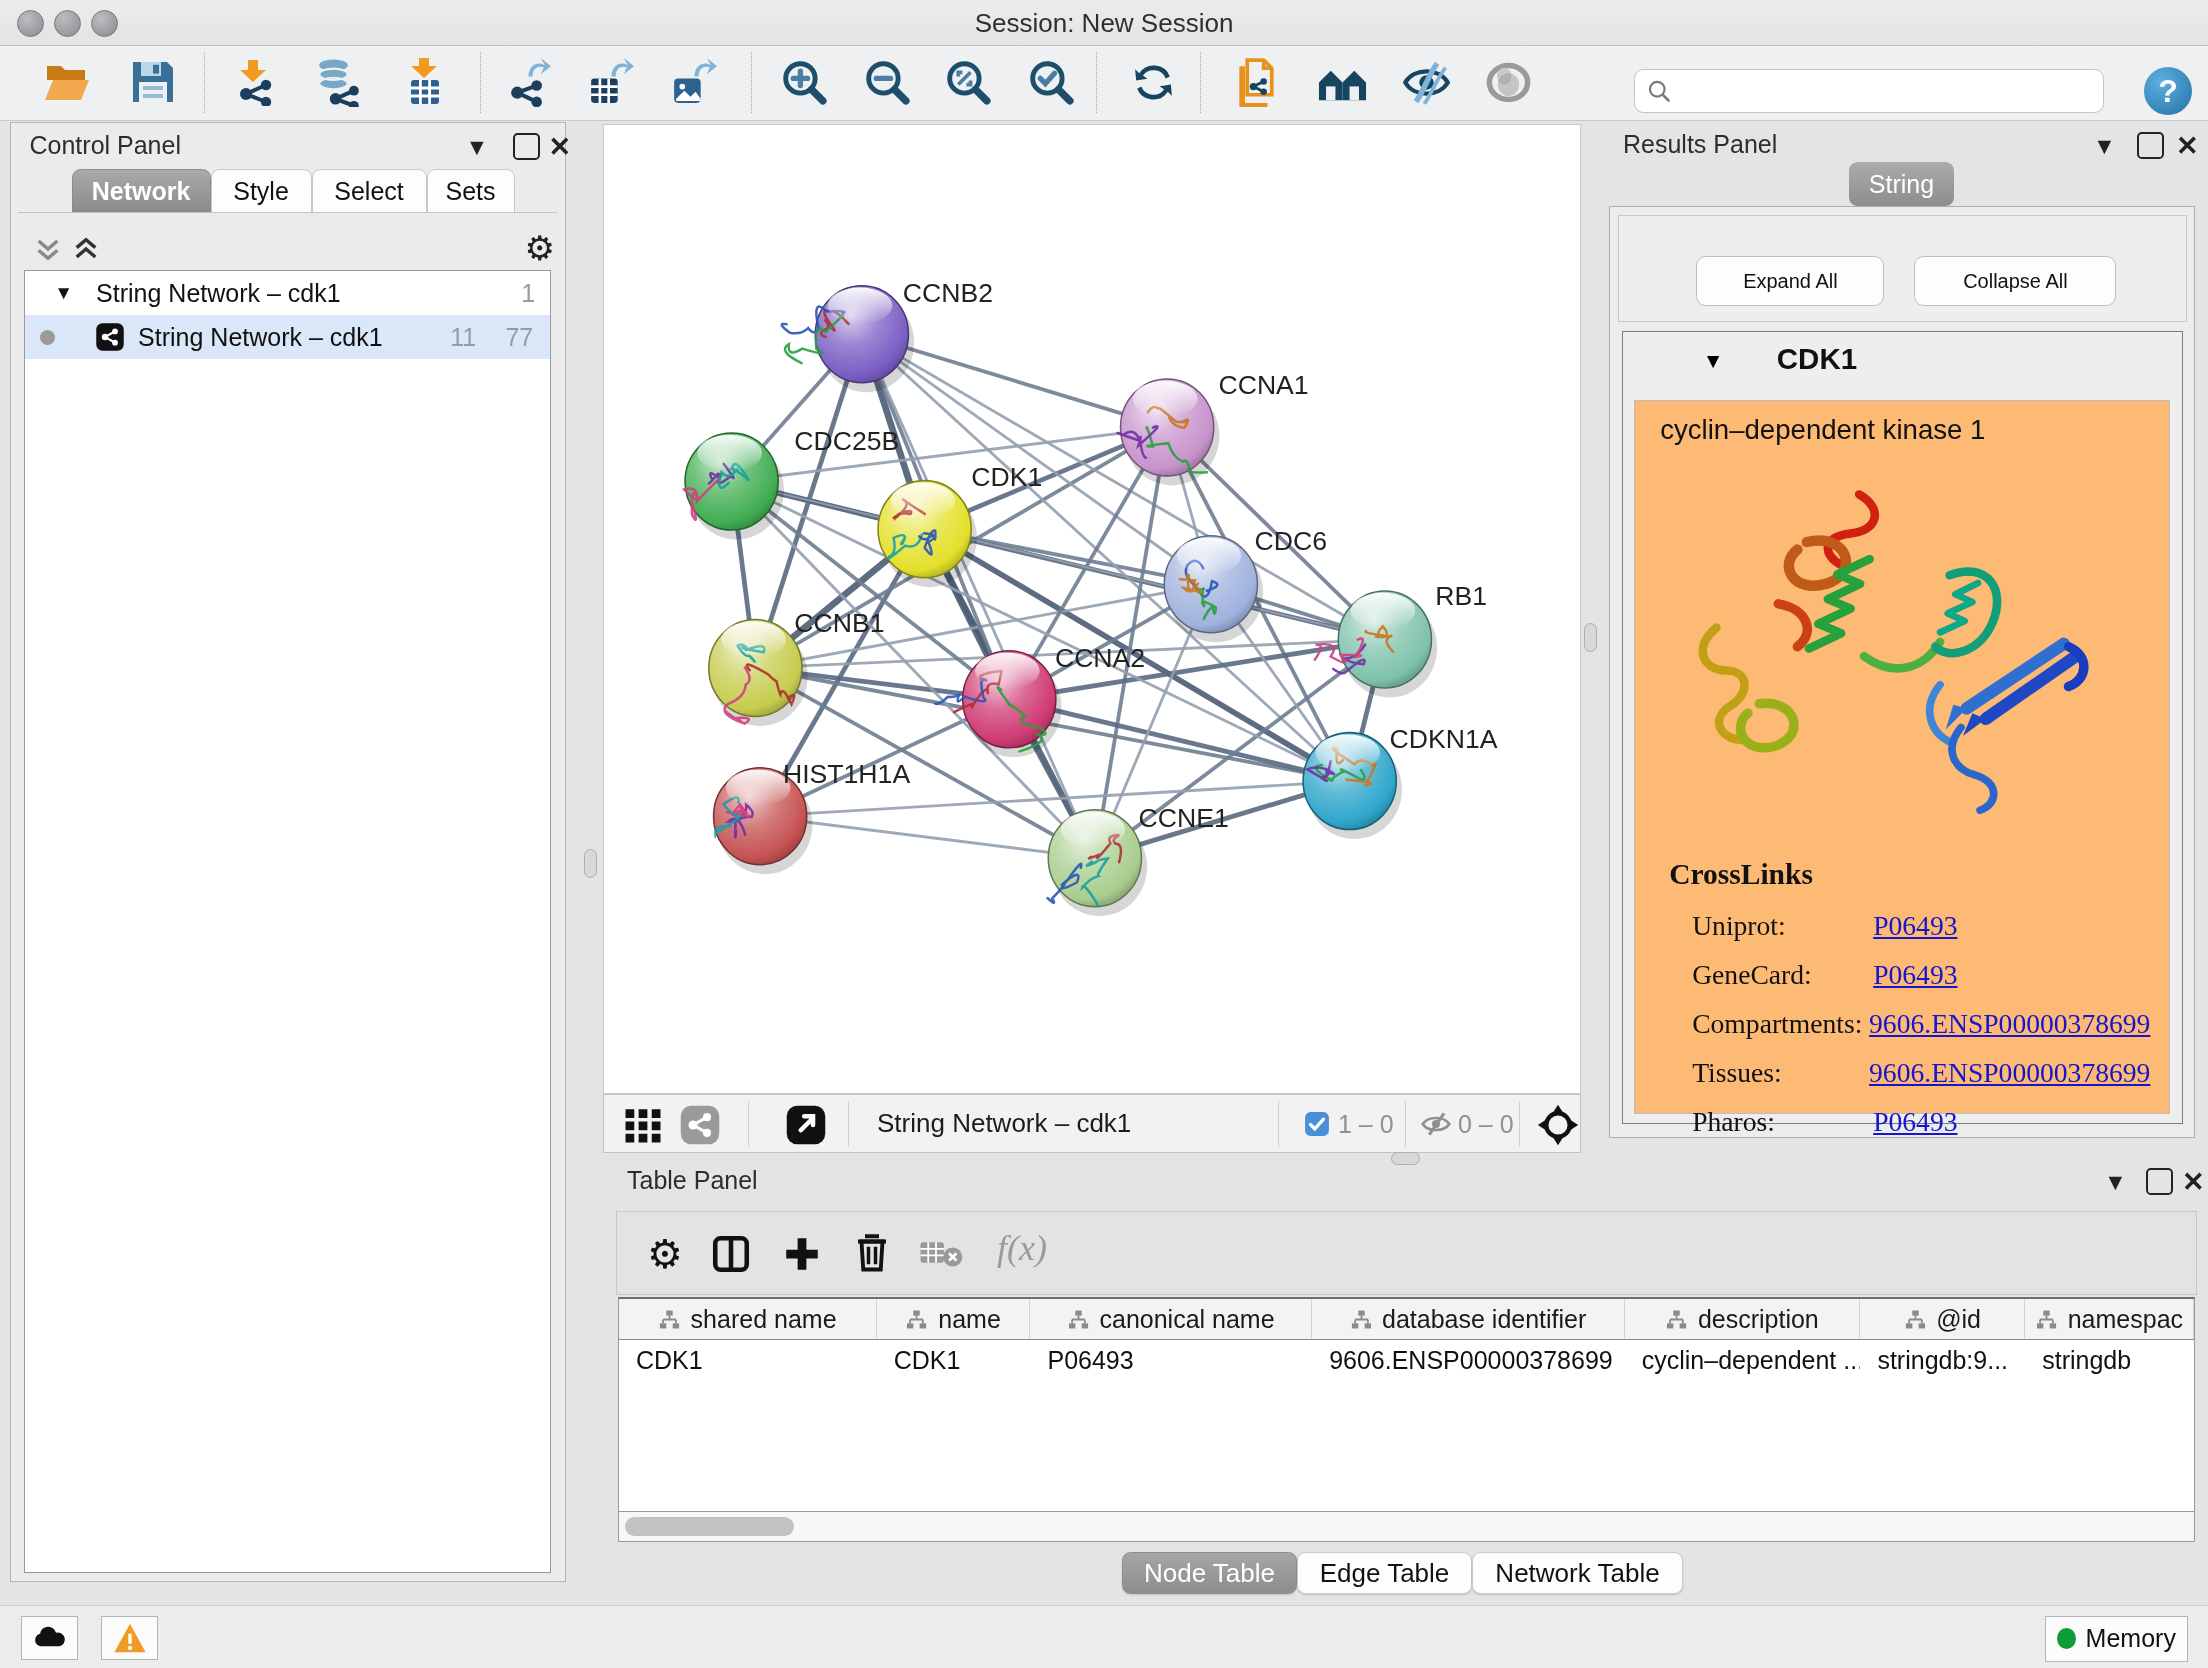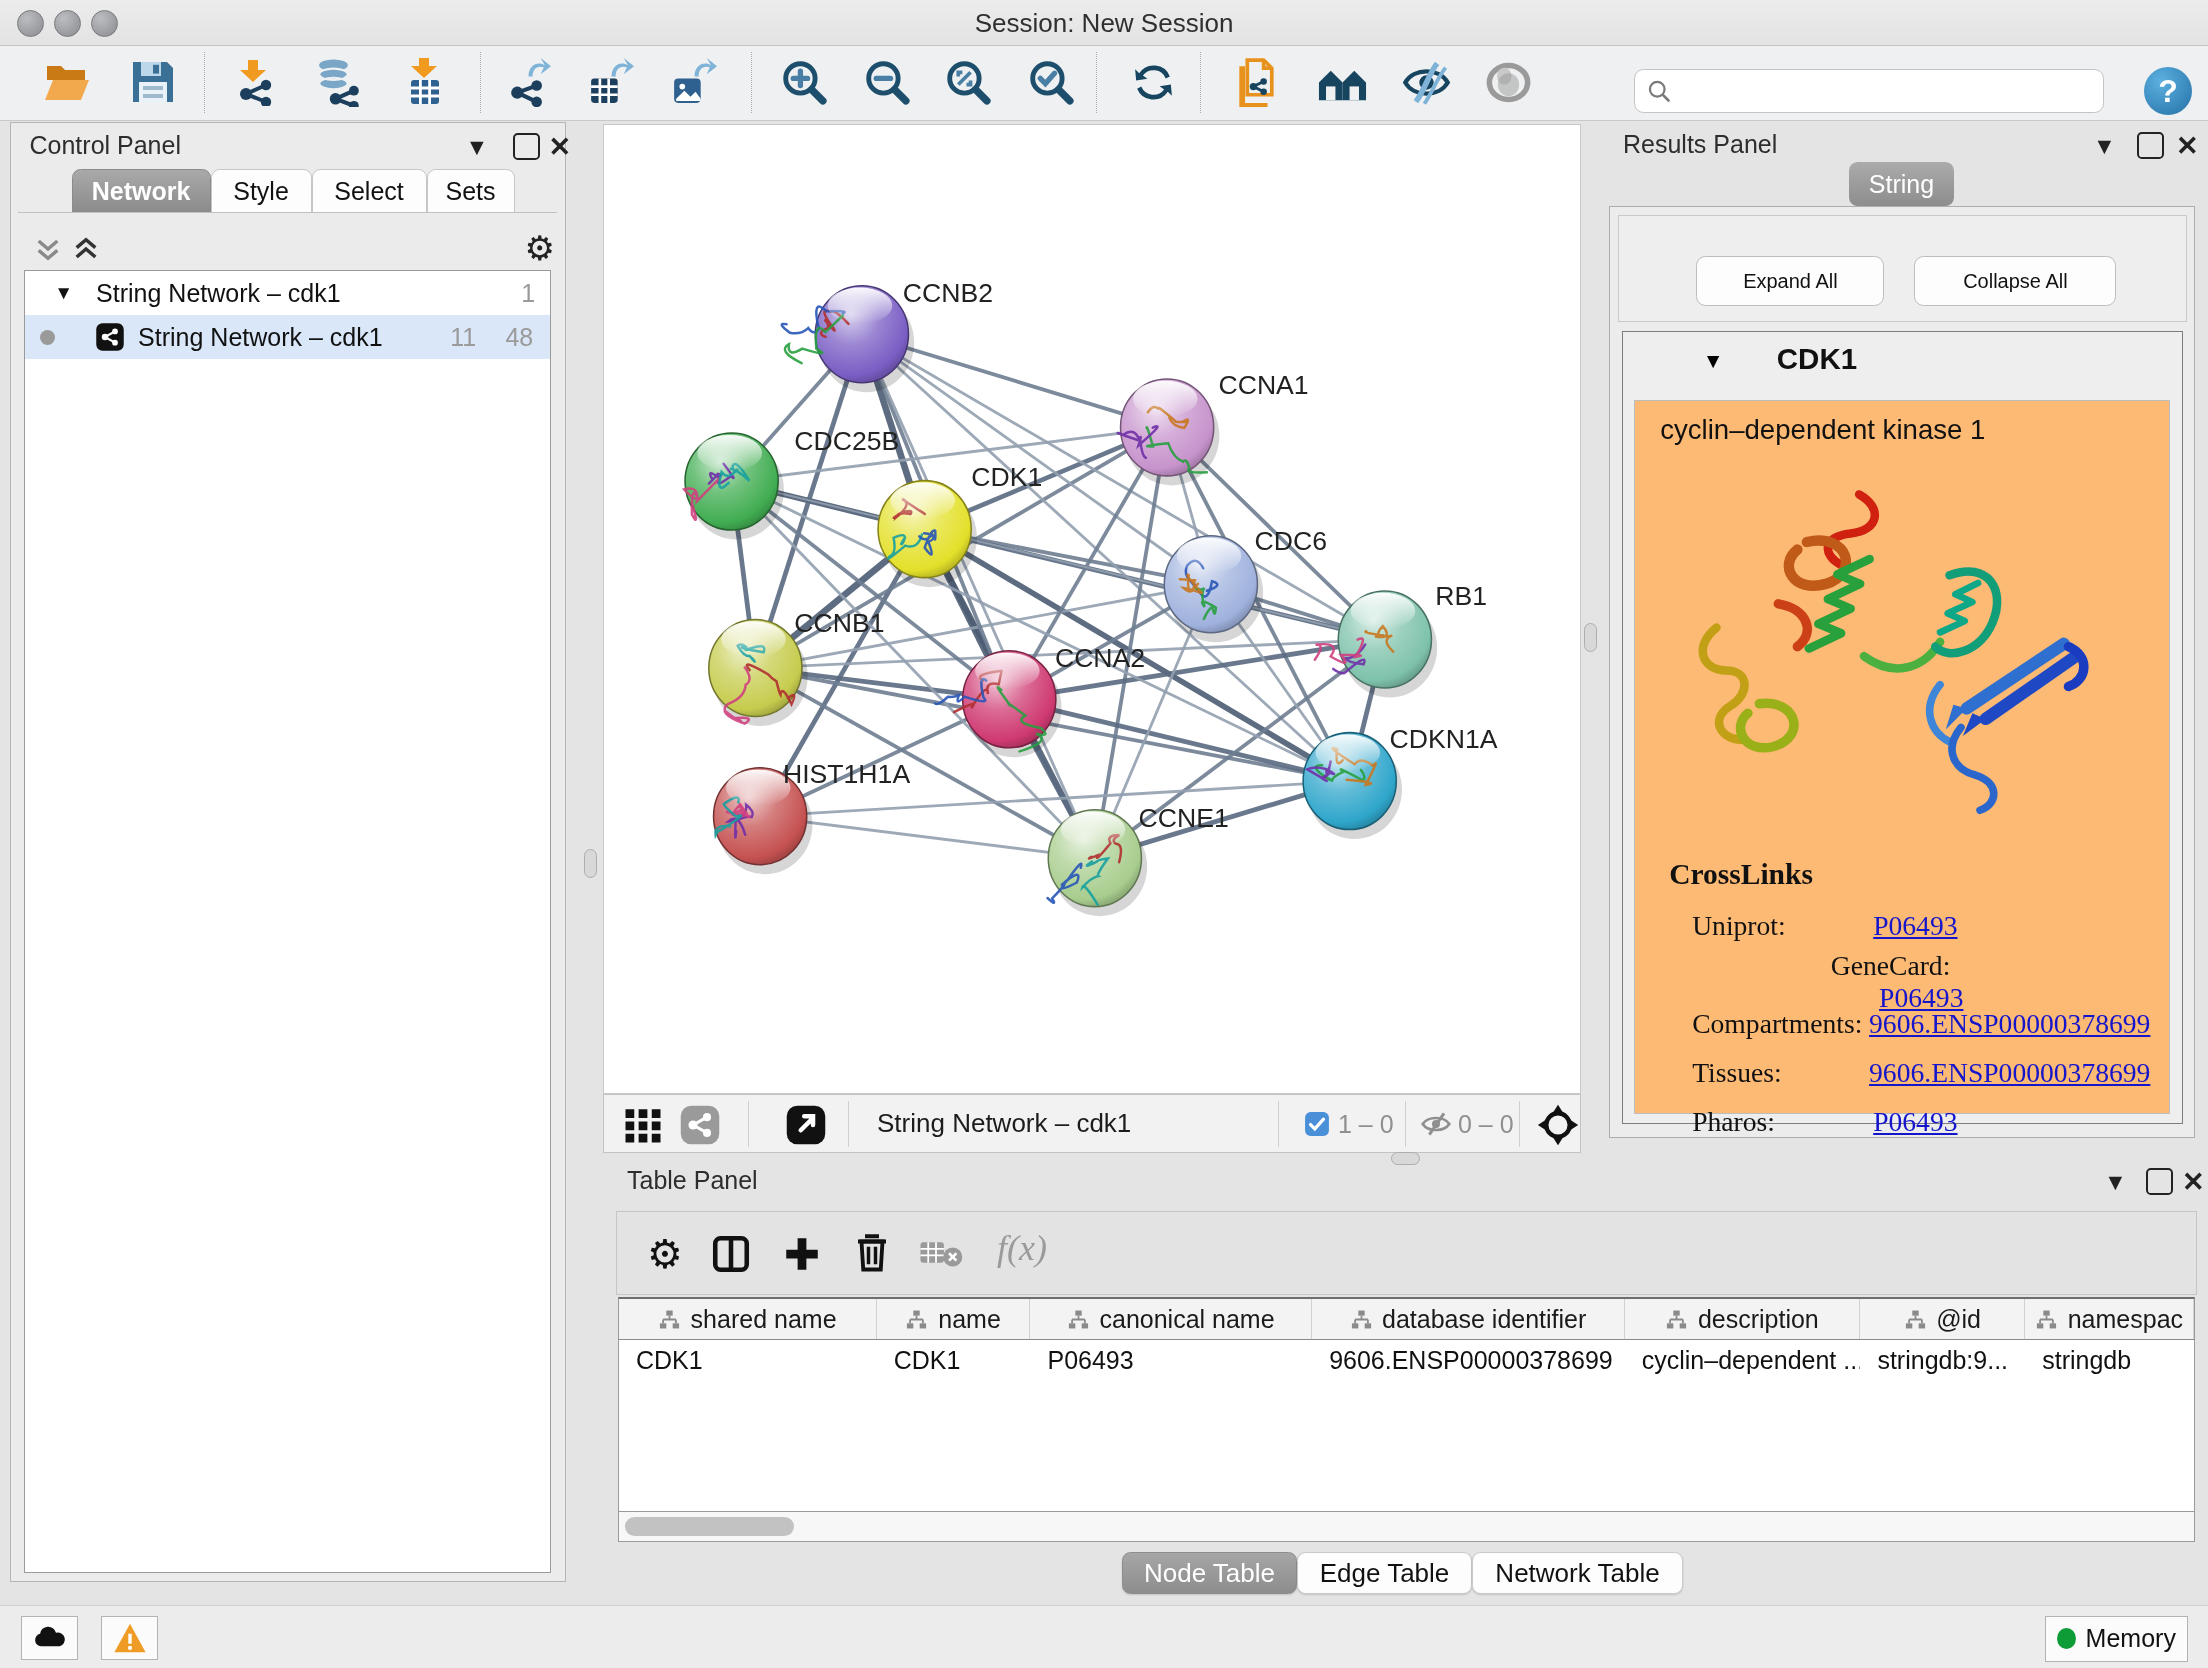--- a/index.html
+++ b/index.html
@@ -298,21 +298,21 @@
             <g fill="#fff">
               <circle cx="8" cy="12" r="2.6"></circle>
               <circle cx="16" cy="7.5" r="2.3"></circle>
               <circle cx="16" cy="16.5" r="2.3"></circle>
               <path d="M8 12l8-4.5M8 12l8 4.5" stroke="#fff" stroke-width="1.8"></path>
             </g>
           </svg>
       </span>
       <span style="margin-left:13.3px">String Network – cdk1</span>
       <span class="cp-count" style="position:absolute;right:74px">11</span>
-      <span class="cp-count" style="position:absolute;right:17px">48</span>
+      <span class="cp-count" style="position:absolute;right:17px">77</span>
     </div>
   </div>
 </div>
 
 <div id="netcanvas" class="abs">
   <svg id="graph" width="976" height="968" viewBox="0 0 1026 1018">
       <defs>
         <linearGradient id="gloss" x1="0" y1="0" x2="0" y2="1">
           <stop offset="0" stop-color="#ffffff" stop-opacity="0.95"></stop>
           <stop offset="1" stop-color="#ffffff" stop-opacity="0"></stop>
@@ -646,21 +646,21 @@
           <g fill="#1f49c4">
               <path d="M338 268l-24 18 10-24z"></path>
             </g>
         </svg>
         <span class="abs xl" style="left:34px;top:457px;font-weight:bold;font-size:29.5px">CrossLinks</span>
         <div id="crosslinks" class="abs" style="left:57px;top:500px;right:19px">
             <div class="xl" style="display: flex; height: 49px; align-items: center;">
               <span style="width: 181px;">Uniprot:</span>
               <a href="#">P06493</a>
             </div>
-            <div class="xl" style="display: flex; height: 49px; align-items: center; flex-direction: column;">
+            <div class="xl" style="display: flex; height: 49px; align-items: center;">
               <span style="width: 181px;">GeneCard:</span>
               <a href="#">P06493</a>
             </div>
             <div class="xl" style="display: flex; height: 49px; align-items: center;">
               <span style="width: 181px;">Compartments:</span>
               <a href="#">9606.ENSP00000378699</a>
             </div>
             <div class="xl" style="display: flex; height: 49px; align-items: center;">
               <span style="width: 181px;">Tissues:</span>
               <a href="#">9606.ENSP00000378699</a>

